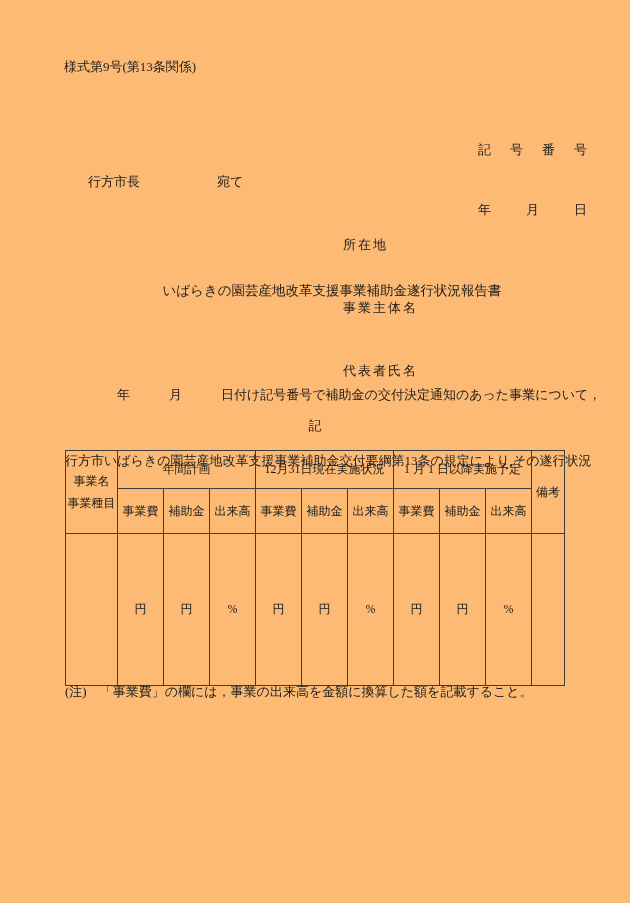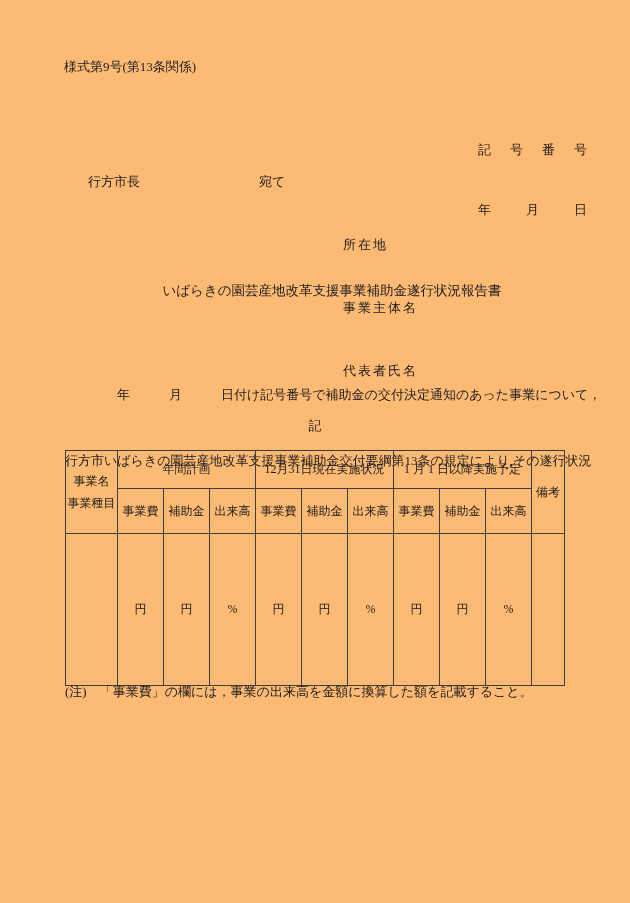--- a/index.html
+++ b/index.html
@@ -17,21 +17,21 @@
 
   .form-number { left: 64px; top: 58px; font-size: 13px; }
 
   .ref-block {
     left: 360px; top: 100px; width: 230px;
     text-align: right; font-size: 13px; line-height: 20px;
     letter-spacing: 3px;
   }
 
   .addressee-line { left: 75px; top: 157px; font-size: 13px; }
-  .addressee-suffix { display: inline-block; margin-left: 119px; }
+  .addressee-suffix { display: inline-block; margin-left: 77px; }
 
   .sender-block { left: 343px; top: 192px; font-size: 13px; line-height: 21px; letter-spacing: 2px; }
 
   .doc-title { left: 27px; top: 282px; width: 610px; text-align: center; font-size: 13.5px; }
 
   .body-par { left: 65px; top: 340px; font-size: 13px; line-height: 22px; }
 
   .record-mark { left: 0; top: 417px; width: 630px; text-align: center; font-size: 13px; white-space: normal; }
 
   .report-table { position: absolute; left: 65px; top: 450px; border-collapse: collapse; table-layout: fixed; }

